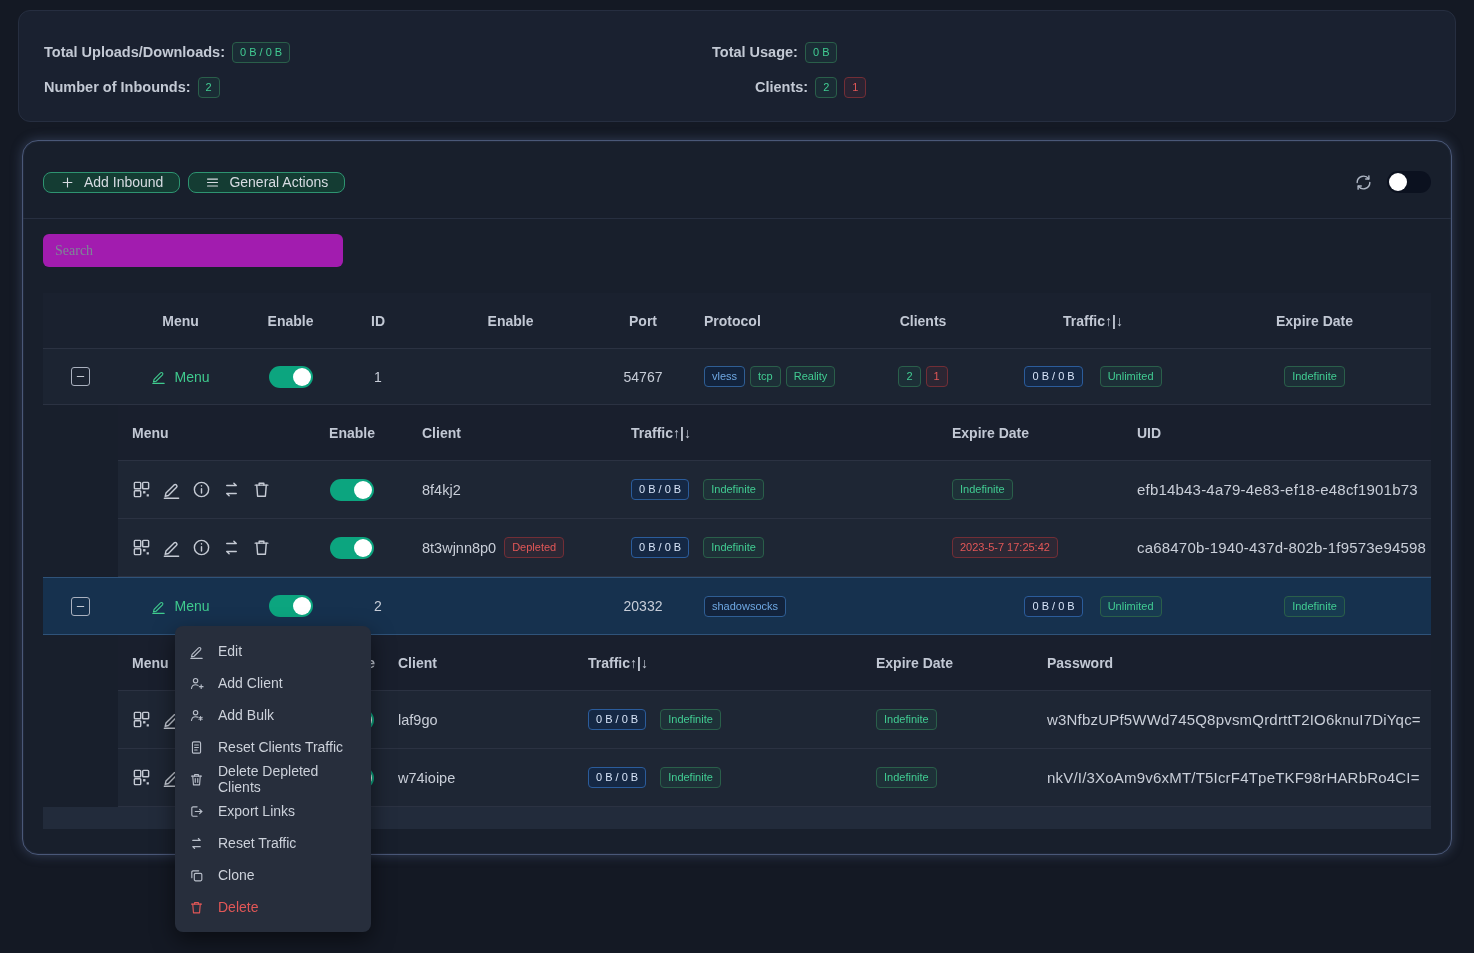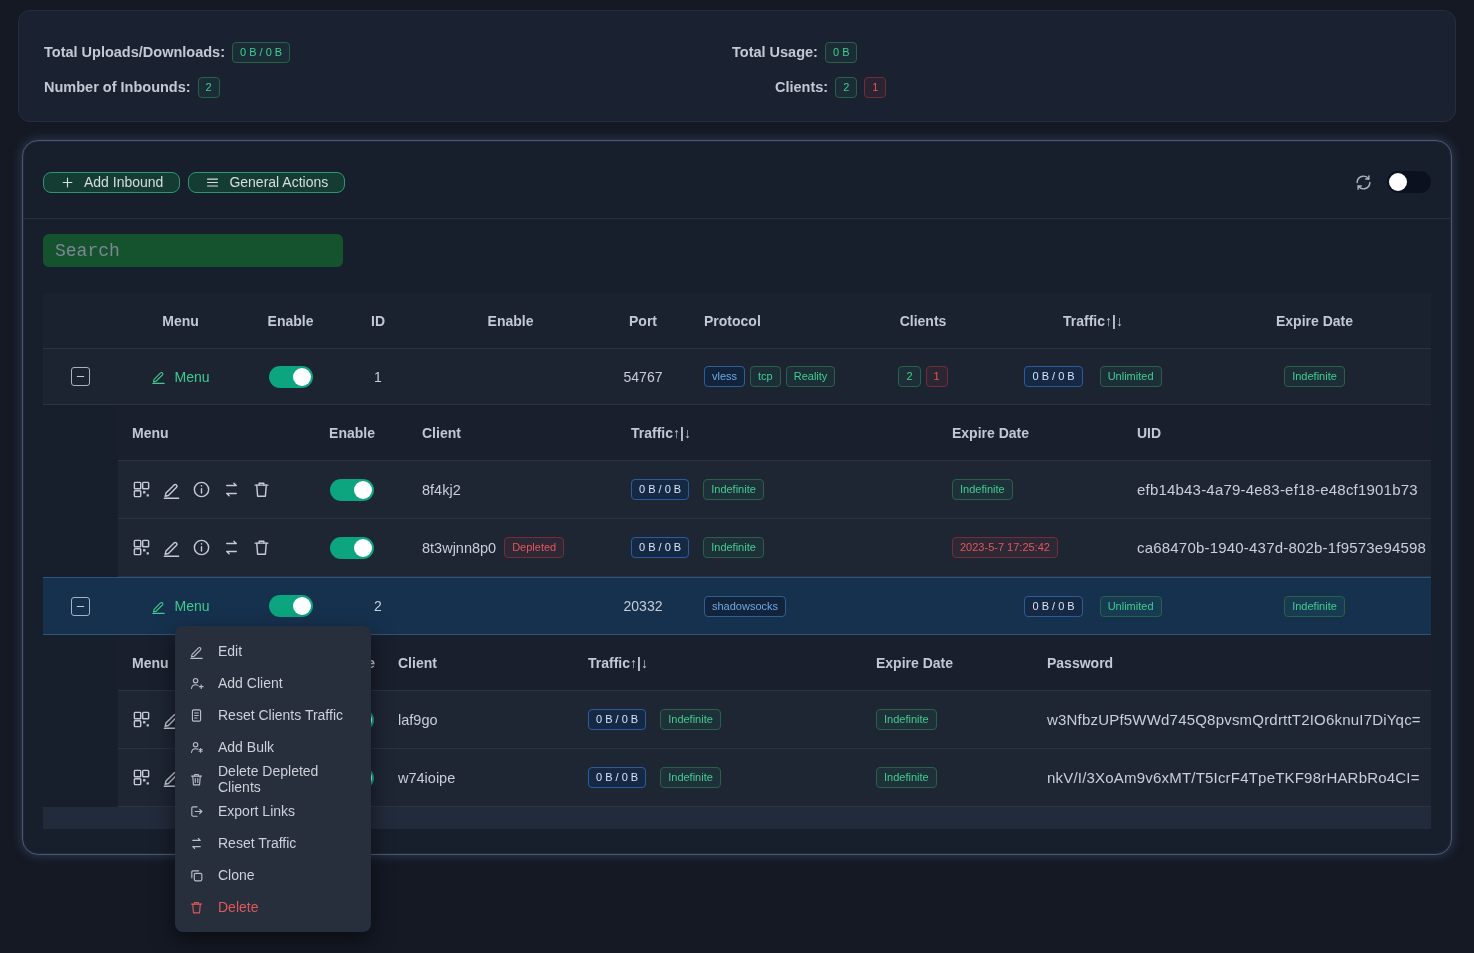--- a/index.html
+++ b/index.html
@@ -10,21 +10,21 @@
     color:#c7cdd8;
     font-size:14px;
     overflow:hidden;
   }
   .page { position:relative; width:1474px; height:953px; }
 
   
   .stats-card {
     position:absolute; left:18px; top:10px; width:1438px; height:112px;
     background:#1a2130; border:1px solid #262e40; border-radius:12px;
-    display:flex; padding:30px 30px 0 25px;gap:20px;
+    display:flex; padding:30px 30px 0 25px;
   }
   .stats-col { display:flex; flex-direction:column; gap:13px; }
   .stats-col.left { width:668px; }
   .stat-row { display:flex; align-items:center; gap:7px; height:22px; }
   .stat-label { font-weight:700; color:#c3c9d4; font-size:14.5px; }
 
   
   .badge {
     display:inline-block; font-size:11px; line-height:17px;
     padding:1px 7px; border-radius:4px; white-space:nowrap;
@@ -63,23 +63,23 @@
   .switch { position:relative; width:44px; height:22px; border-radius:11px; background:#0ca57f; cursor:pointer; flex:none; }
   .switch .knob { position:absolute; top:2px; width:18px; height:18px; border-radius:50%; background:#fff; }
   .switch.on .knob { right:2px; }
   .switch.off { background:#0b111f; }
   .switch.off .knob { left:2px; }
   .refresh-btn { color:#aeb6c4; cursor:pointer; display:flex; }
 
   
   .search-row { padding:15px 20px 18px 20px; }
   .search-input {
-    width:300px; height:33px; background:#14532d; border:none; border-radius:6px;
-    padding:0 12px; color:#cfd4dd; font-size:18px; outline:none;
-    font-family:Liberation Mono, monospace;
+    width:300px; height:33px; background:#a21caf; border:none; border-radius:6px;
+    padding:0 12px; color:#cfd4dd; font-size:14px; outline:none;
+    font-family:Liberation Serif, serif;
   }
   .search-input::placeholder { color:#7d8697; }
 
   
   .tablewrap { margin:8px 20px; }
   .g-main { display:grid; grid-template-columns:75px 125px 95px 80px 185px 80px 175px 130px 210px 1fr; align-items:center; }
   .g-sub1 { display:grid; grid-template-columns:190px 88px 180px 365px 185px 1fr; align-items:center; }
   .g-sub2 { display:grid; grid-template-columns:190px 88px 180px 288px 172px 1fr; align-items:center; }
 
   .thead { height:56px; background:#1a212f; font-weight:700; color:#c2c8d4; border-bottom:1px solid #2b3242; }
@@ -550,36 +550,36 @@
       <span class="mi-icon">
           <svg class="ic ic15">
             <use href="#i-user-plus"></use>
           </svg>
         </span>
       <span>Add Client</span>
     </div>
     <div class="menu-item">
       <span class="mi-icon">
           <svg class="ic ic15">
+            <use href="#i-user-star"></use>
+          </svg>
+        </span>
+      <span>Add Bulk</span>
+    </div>
+    <div class="menu-item">
+      <span class="mi-icon">
+          <svg class="ic ic15">
             <use href="#i-file"></use>
           </svg>
         </span>
       <span>Reset Clients Traffic</span>
     </div>
     <div class="menu-item">
       <span class="mi-icon">
           <svg class="ic ic15">
-            <use href="#i-user-star"></use>
-          </svg>
-        </span>
-      <span>Add Bulk</span>
-    </div>
-    <div class="menu-item">
-      <span class="mi-icon">
-          <svg class="ic ic15">
             <use href="#i-trash-lines"></use>
           </svg>
         </span>
       <span>Delete Depleted Clients</span>
     </div>
     <div class="menu-item">
       <span class="mi-icon">
           <svg class="ic ic15">
             <use href="#i-export"></use>
           </svg>

